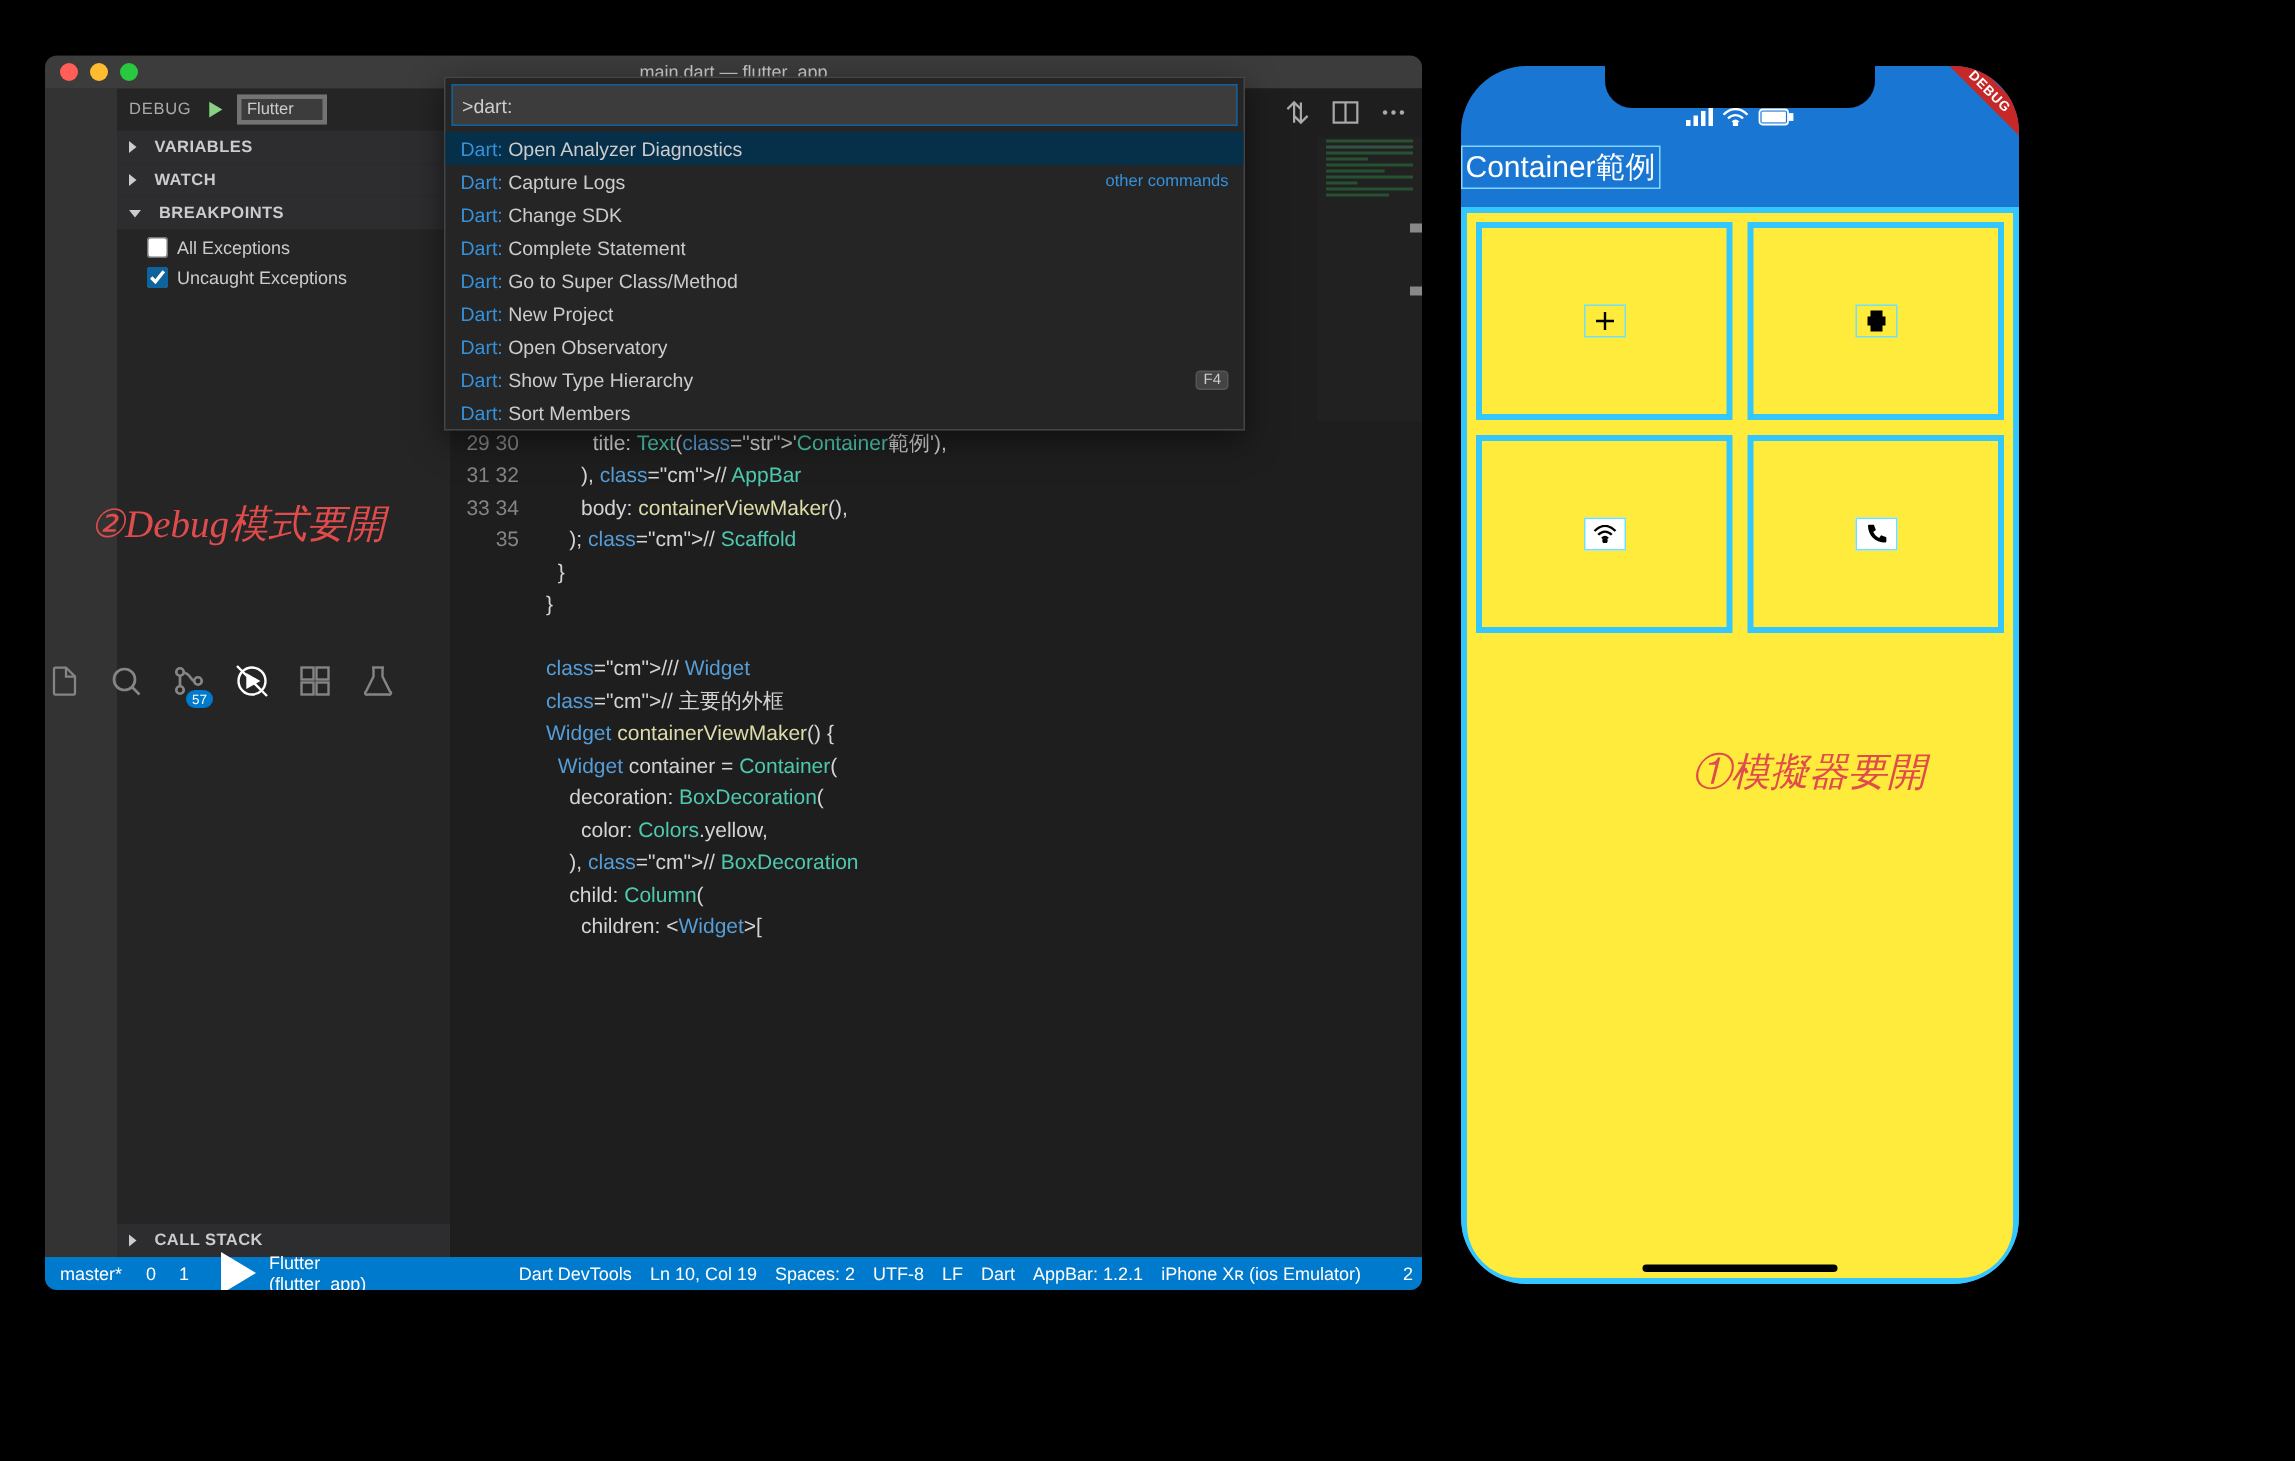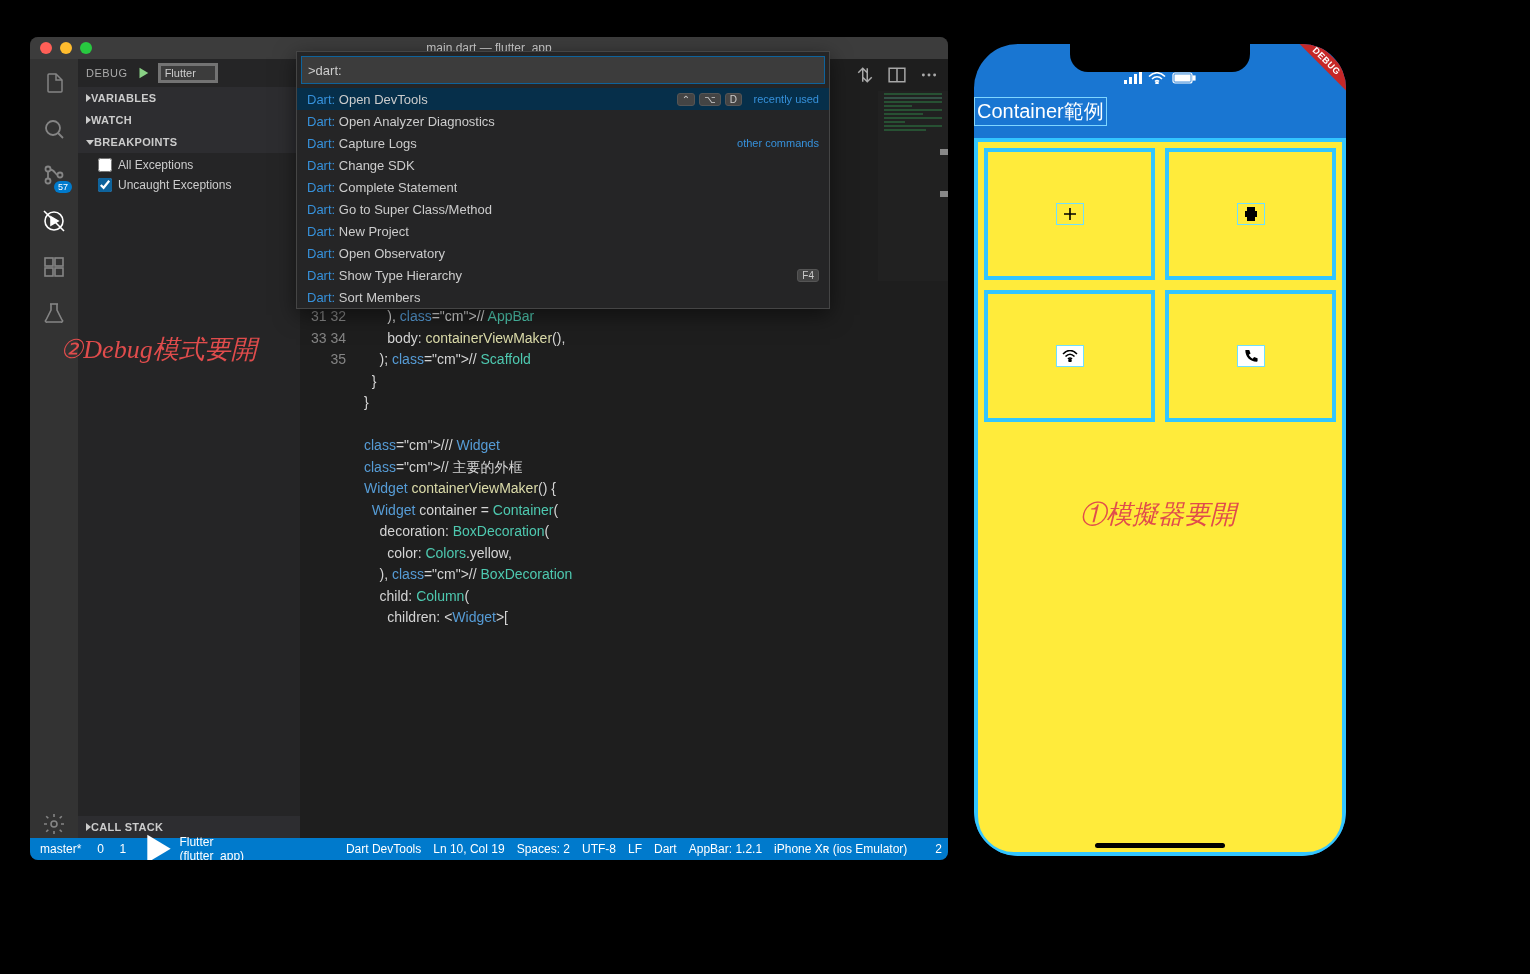--- a/index.html
+++ b/index.html
@@ -10,33 +10,33 @@
 .titlebar { height: 22px; background: #3c3c3c; display: flex; align-items: center; padding: 0 10px; position: relative; }
 .traffic { display: flex; gap: 8px; }
 .dot { width: 12px; height: 12px; border-radius: 50%; }
 .dot.close { background: #ff5f57; }
 .dot.min { background: #febc2e; }
 .dot.max { background: #28c840; }
 .win-title { position: absolute; left: 0; right: 0; text-align: center; color: #ccc; font-size: 12px; }
 
 .body-row { flex: 1; display: flex; min-height: 0; }
 
-.activity-bar { width: 48px; background: #333; display: flex; flex-direction: column; align-items: center; padding-top: 10px; gap: 18px; color: #858585; }
+.activity-bar { width: 48px; background: #333; display: flex; flex-direction: row; align-items: center; padding-top: 10px; gap: 18px; color: #858585; }
 .activity-bar .ab-item { width: 28px; height: 28px; display: flex; align-items: center; justify-content: center; position: relative; }
 .activity-bar .ab-item.selected { color: #fff; }
 .activity-bar svg { width: 24px; height: 24px; }
 .ab-badge { position: absolute; bottom: -4px; right: -4px; background: #007acc; color: #fff; font-size: 9px; border-radius: 8px; padding: 1px 4px; }
 .activity-bar .spacer { flex: 1; }
 
 .sidebar { width: 222px; background: #252526; color: #ccc; display: flex; flex-direction: column; font-size: 11px; }
 .sidebar-header { height: 28px; display: flex; align-items: center; padding: 0 8px; gap: 8px; }
 .sb-title { color: #aaa; letter-spacing: .5px; }
 .play { width: 14px; height: 14px; }
 .config-select { background: #3c3c3c; color: #ccc; border: 3px solid #737373; font-size: 11px; padding: 1px 14px 1px 4px; appearance: none; width: 60px; }
-.section-hdr { height: 22px; display: flex; align-items: center; padding-left: 8px; gap: 0; text-transform: uppercase; font-weight: 600; color: #ccc; background: #2d2d30; letter-spacing: .3px; }
+.section-hdr { height: 22px; display: flex; align-items: center; padding-left: 8px; gap: 12px; text-transform: uppercase; font-weight: 600; color: #ccc; background: #2d2d30; letter-spacing: .3px; }
 .twisty { width: 0; height: 0; border-style: solid; display: inline-block; }
 .twisty.down { border-width: 5px 4px 0 4px; border-color: #ccc transparent transparent transparent; }
 .twisty.right { border-width: 4px 0 4px 5px; border-color: transparent transparent transparent #ccc; }
 .sect-body { padding: 2px 0 2px 20px; font-size: 12px; }
 .chk-row { display: flex; align-items: center; gap: 6px; height: 20px; color: #ccc; }
 input[type=checkbox] { width: 14px; height: 14px; accent-color: #0e639c; }
 
 .editor { flex: 1; position: relative; display: flex; flex-direction: column; background: #1e1e1e; color: #d4d4d4; }
 .editor-toolbar { height: 32px; display: flex; align-items: center; justify-content: flex-end; padding: 0 10px; gap: 14px; color: #aaa; }
 .et-icon { width: 18px; height: 18px; display:flex; align-items:center; justify-content:center; }
@@ -208,24 +208,20 @@
               <circle cx="3" cy="8" r="1.3"></circle>
               <circle cx="8" cy="8" r="1.3"></circle>
               <circle cx="13" cy="8" r="1.3"></circle>
             </svg>
           </div>
       </div>
 
       <div class="palette">
         <input class="palette-input" value="&gt;dart:" style="">
         <div id="pal-list">
-            <div class="pal-item">
-              <span class="pal-left"><span class="pal-dart">Dart:</span> Open DevTools</span>
-              <span class="pal-right"><span class="key">⌃</span><span class="key">⌥</span><span class="key">D</span>&nbsp;<span class="pal-hint">recently used</span></span>
-            </div>
             <div class="pal-item">
               <span class="pal-left"><span class="pal-dart">Dart:</span> Open Analyzer Diagnostics</span>
             </div>
             <div class="pal-item">
               <span class="pal-left"><span class="pal-dart">Dart:</span> Capture Logs</span>
               <span class="pal-hint">other commands</span>
             </div>
             <div class="pal-item">
               <span class="pal-left"><span class="pal-dart">Dart:</span> Change SDK</span>
             </div>
@@ -429,15 +425,15 @@
                 <path d="M3 1l3 0 1.5 4-2 1.5c1 2 2.5 3.5 4.5 4.5l1.5-2 4 1.5v3c0 .6-.4 1-1 1C7 14.5 1.5 9 1.5 1.5 1.5 1.2 2 1 3 1z"></path>
               </svg>
             </div>
           </div>
       </div>
     </div>
     <div class="home-ind"></div>
   </div>
 </div>
 
-<div class="anno" style="left:1080px; top:497px;">①模擬器要開</div>
+<div class="anno" style="left:1128px; top:497px;">①模擬器要開</div>
 <div class="anno" style="left:60px; top:332px;">②Debug模式要開</div>
 <div class="anno" style="left:465px; top:173px;">③利用Command去執行DevTools</div>
 
 </body></html>

